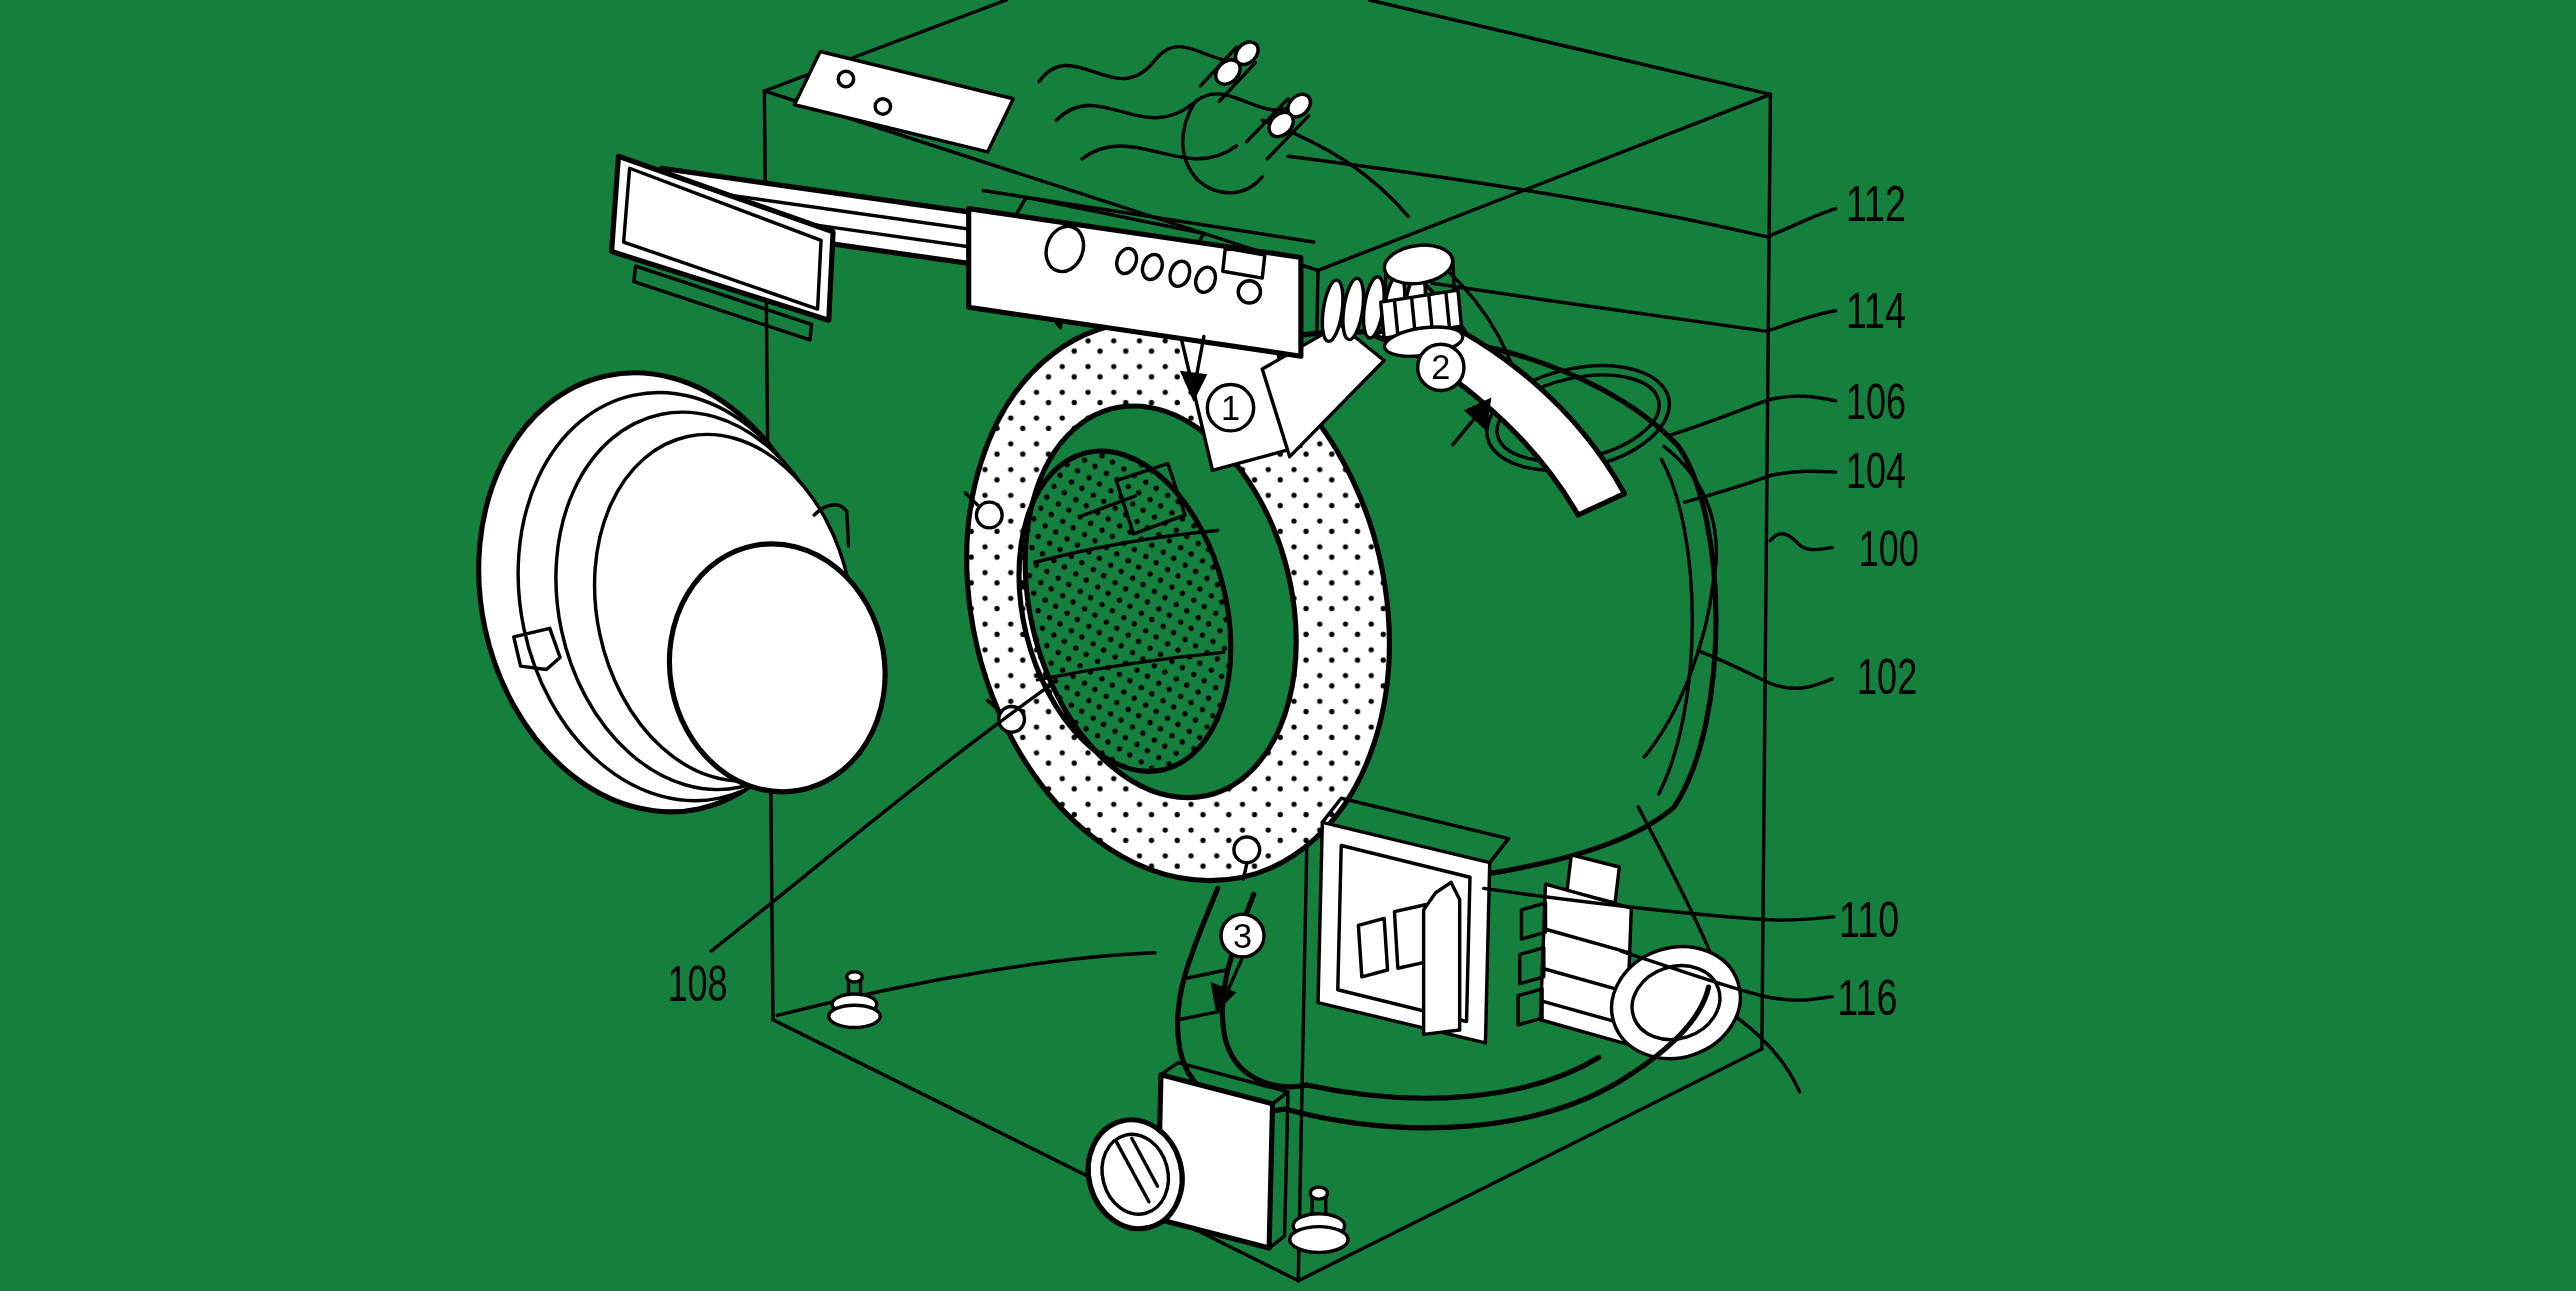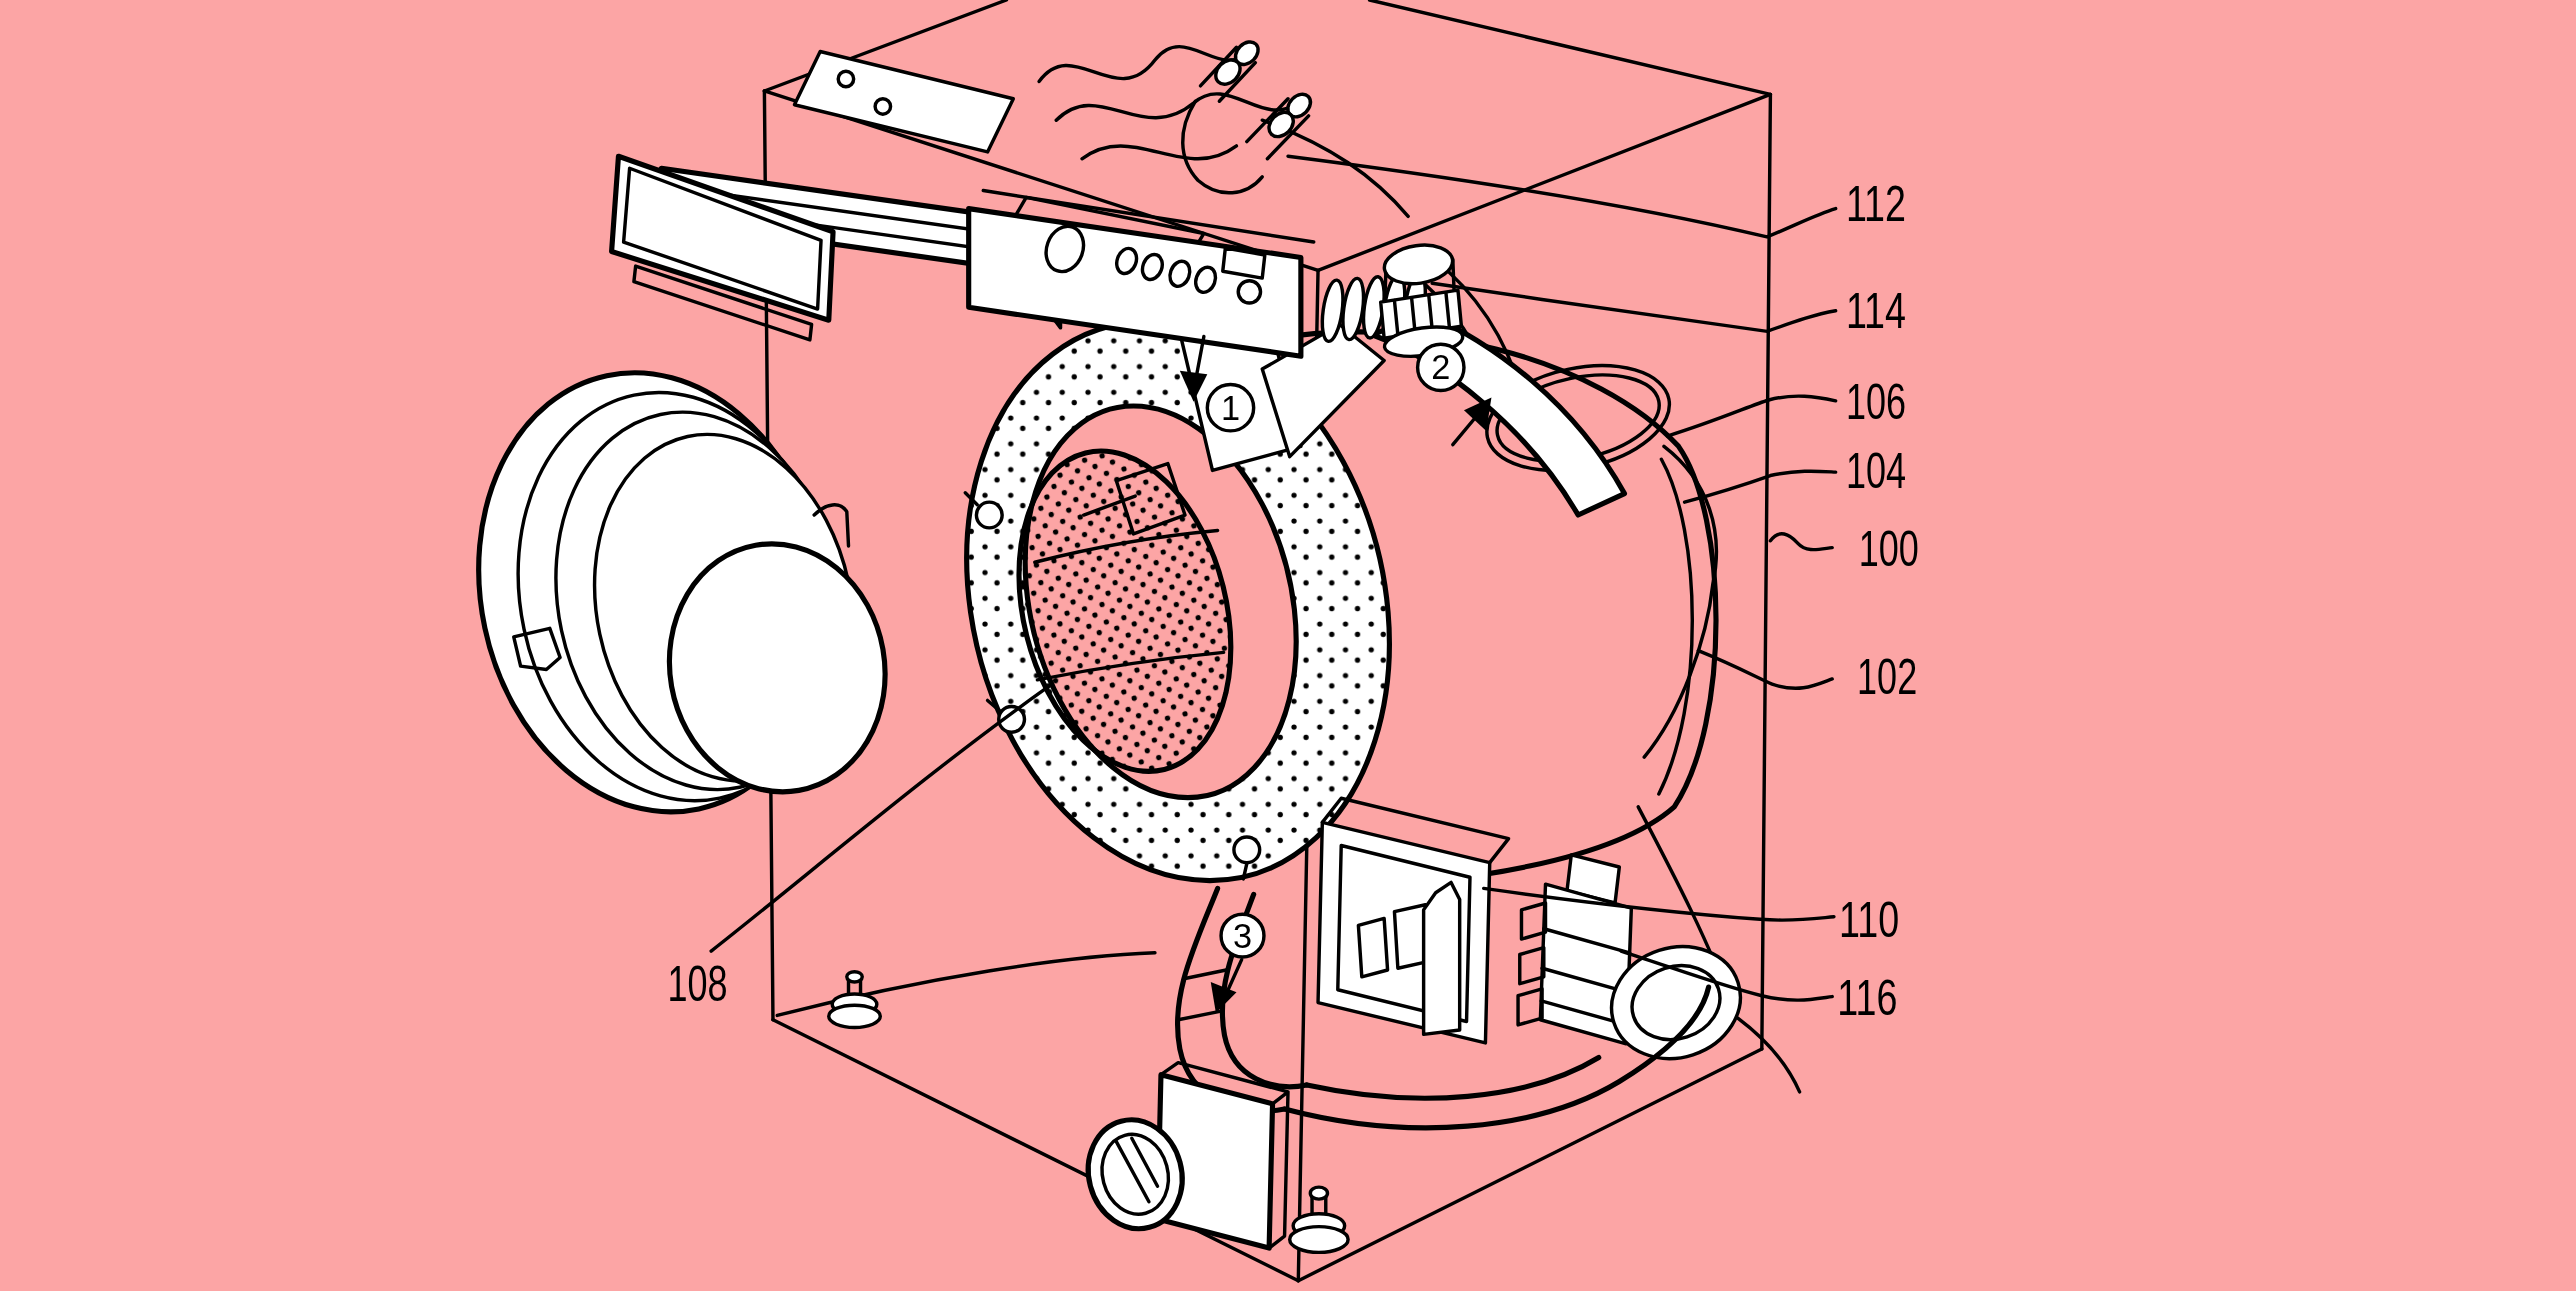--- a/index.html
+++ b/index.html
@@ -1,16 +1,16 @@
 <!DOCTYPE html>
 <html style="font-size:13.7px"><head>
 <meta charset="utf-8">
 <style>
   html,body{margin:0;padding:0;background:#ffffff;}
-  .stage{width:2576px;height:1291px;background:#fca5a5;position:relative;}
+  .stage{width:2576px;height:1291px;background:#15803d;position:relative;}
   svg{display:block;}
   .ol{fill:none;stroke:#000;stroke-width:6;stroke-linecap:round;stroke-linejoin:round;}
   .th{fill:none;stroke:#000;stroke-width:4;stroke-linecap:round;stroke-linejoin:round;}
   .wf{fill:#ffffff;stroke:#000;stroke-width:6;stroke-linejoin:round;}
   .wf4{fill:#ffffff;stroke:#000;stroke-width:4;stroke-linejoin:round;}
   .ld{fill:none;stroke:#000;stroke-width:4;stroke-linecap:round;}
   .arr{fill:#000;stroke:none;}
   text{font-family:"Liberation Sans","DejaVu Sans",sans-serif;fill:#000;}
   .ref{font-size:58px;}
   .stepnum{font-size:40px;}

